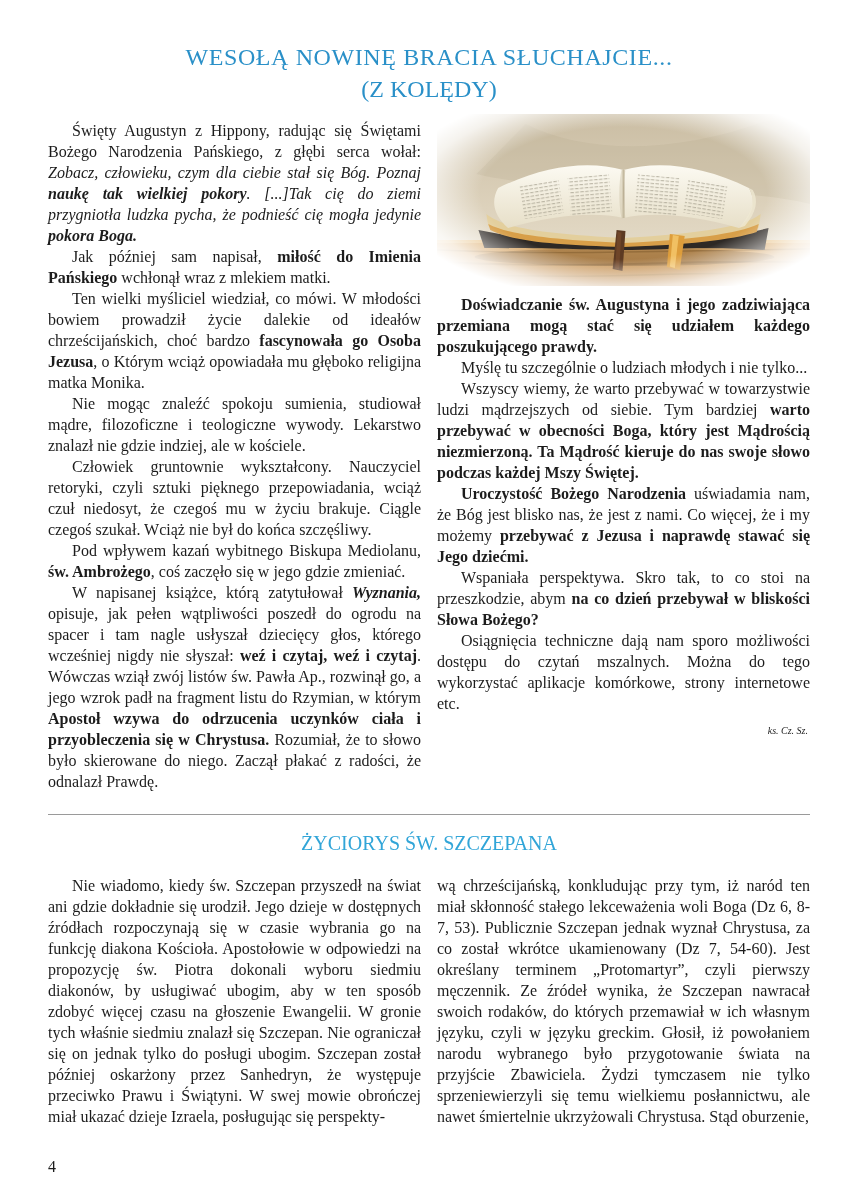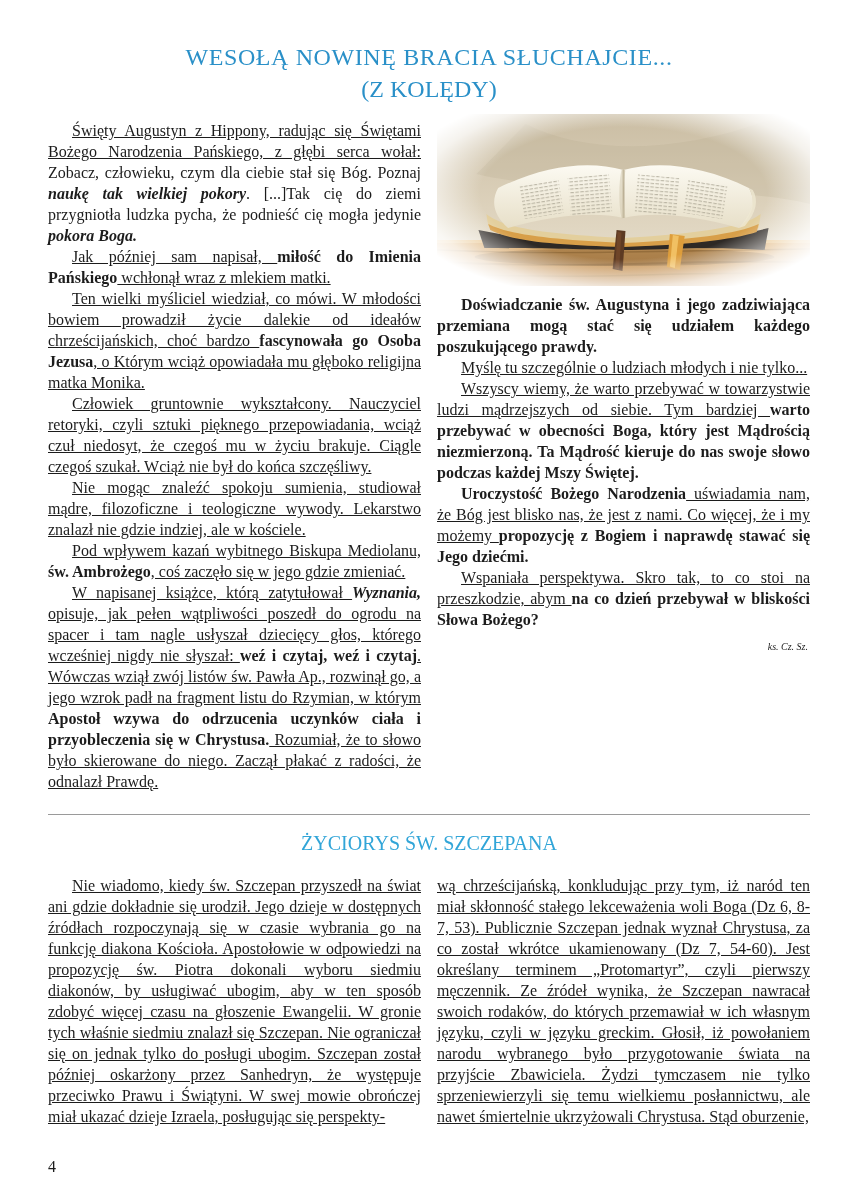--- a/index.html
+++ b/index.html
@@ -16,23 +16,23 @@
   .t2 { font-size:24px; line-height:26px; margin-top:4px; color:var(--title1,#2a90c8); }
   .t3 { font-size:20px; line-height:28px; margin-top:14px; color:var(--title2,#31a5d8); }
   .cols { display:flex; gap:16px; margin-top:18px; }
   .col {
     flex:1 1 0; min-width:0;
     font-size:16px; line-height:21px; text-align:justify;
     hyphens:auto; -webkit-hyphens:auto;
   }
   .para { text-indent:24px; }
   .para.noindent { text-indent:0; }
-  .r-n { font-weight:normal; font-style:normal;text-decoration:underline; }
+  .r-n { font-weight:normal; font-style:normal; }
   .r-b { font-weight:bold; }
-  .r-i { }
+  .r-i { font-style:italic; }
   .r-bi { font-weight:bold; font-style:italic; }
   figure.bible { display:block; height:172px; margin:-6px 0 8px 0; }
   figure.bible svg { display:block; width:100%; height:100%; }
   .sig { text-align:right; font-style:italic; font-size:10px; margin-top:6px; padding-right:2px; }
   hr.divider { border:none; border-top:1px solid var(--divider,#9a9a9a); margin-top:22px; }
   .pageno { position:absolute; left:48px; bottom:24px; font-size:16px; }
 </style>
 </head>
 <body>
 
@@ -42,22 +42,22 @@
     <header>
       <h1 class="title t1">WESOŁĄ NOWINĘ BRACIA SŁUCHAJCIE...</h1>
       <h2 class="title t2">(Z KOLĘDY)</h2>
     </header>
 
     <div class="cols">
       <div class="col">
           <p class="para"><span class="r-n">Święty Augustyn z Hippony, radując się Świętami Bożego Narodzenia Pańskiego, z głębi serca wołał: </span><span class="r-i">Zobacz, człowieku, czym dla ciebie stał się Bóg. Poznaj </span><span class="r-bi">naukę tak wielkiej pokory</span><span class="r-i">. [...]Tak cię do ziemi przygniotła ludzka pycha, że podnieść cię mogła jedynie </span><span class="r-bi">pokora Boga.</span></p>
           <p class="para"><span class="r-n">Jak później sam napisał, </span><span class="r-b">miłość do Imienia Pańskiego</span><span class="r-n"> wchłonął wraz z mlekiem matki.</span></p>
           <p class="para"><span class="r-n">Ten wielki myśliciel wiedział, co mówi. W młodości bowiem prowadził życie dalekie od ideałów chrześcijańskich, choć bardzo </span><span class="r-b">fascynowała go Osoba Jezusa</span><span class="r-n">, o Którym wciąż opowiadała mu głęboko religijna matka Monika.</span></p>
+          <p class="para"><span class="r-n">Nie mogąc znaleźć spokoju sumienia, studiował mądre, filozoficzne i teologiczne wywody. Lekarstwo znalazł nie gdzie indziej, ale w kościele.</span></p>
           <p class="para"><span class="r-n">Człowiek gruntownie wykształcony. Nauczyciel retoryki, czyli sztuki pięknego przepowiadania, wciąż czuł niedosyt, że czegoś mu w życiu brakuje. Ciągle czegoś szukał. Wciąż nie był do końca szczęśliwy.</span></p>
-          <p class="para"><span class="r-n">Nie mogąc znaleźć spokoju sumienia, studiował mądre, filozoficzne i teologiczne wywody. Lekarstwo znalazł nie gdzie indziej, ale w kościele.</span></p>
           <p class="para"><span class="r-n">Pod wpływem kazań wybitnego Biskupa Mediolanu, </span><span class="r-b">św. Ambrożego</span><span class="r-n">, coś zaczęło się w jego gdzie zmieniać.</span></p>
           <p class="para"><span class="r-n">W napisanej książce, którą zatytułował </span><span class="r-bi">Wyznania,</span><span class="r-n"> opisuje, jak pełen wątpliwości poszedł do ogrodu na spacer i tam nagle usłyszał dziecięcy głos, którego wcześniej nigdy nie słyszał: </span><span class="r-b">weź i czytaj, weź i czytaj</span><span class="r-n">. Wówczas wziął zwój listów św. Pawła Ap., rozwinął go, a jego wzrok padł na fragment listu do Rzymian, w którym </span><span class="r-b">Apostoł wzywa do odrzucenia uczynków ciała i przyobleczenia się w Chrystusa.</span><span class="r-n"> Rozumiał, że to słowo było skierowane do niego. Zaczął płakać z radości, że odnalazł Prawdę.</span></p>
         </div>
 
       <div class="col">
         <figure class="bible" role="img" aria-label="open-bible-photo">
           <svg viewBox="0 0 378 172" preserveAspectRatio="none">
             <defs>
               <linearGradient id="bgG" x1="0" y1="0" x2="0" y2="1">
                 <stop offset="0" stop-color="#cabda3"></stop>
@@ -110,22 +110,23 @@
             <path d="M183,118 l4,0.5 l-2.5,37 l-4,-1 z" fill="#74492b" opacity="0.8"></path>
             <path d="M236,120 l15,2 l-5,34 l-13,-3 z" fill="#dd9d3b"></path>
             <path d="M239,121 l6,1 l-4,32 l-5,-1.5 z" fill="#f3c468" opacity="0.9"></path>
             <rect x="0" y="0" width="378" height="172" fill="url(#vigG)"></rect>
           </svg>
         </figure>
         <div>
             <p class="para"><span class="r-b">Doświadczanie św. Augustyna i jego zadziwiająca przemiana mogą stać się udziałem każdego poszukującego prawdy.</span></p>
             <p class="para"><span class="r-n">Myślę tu szczególnie o ludziach młodych i nie tylko...</span></p>
             <p class="para"><span class="r-n">Wszyscy wiemy, że warto przebywać w towarzystwie ludzi mądrzejszych od siebie. Tym bardziej </span><span class="r-b">warto przebywać w obecności Boga, który jest Mądrością niezmierzoną. Ta Mądrość kieruje do nas swoje słowo podczas każdej Mszy Świętej.</span></p>
-            <p class="para"><span class="r-b">Uroczystość Bożego Narodzenia</span><span class="r-n"> uświadamia nam, że Bóg jest blisko nas, że jest z nami. Co więcej, że i my możemy </span><span class="r-b">propozycję z Bogiem i naprawdę stawać się Jego dziećmi.</span></p>
+            <p class="para"><span class="r-b">Uroczystość Bożego Narodzenia</span><span class="r-n"> uświadamia nam, że Bóg jest blisko nas, że jest z nami. Co więcej, że i my możemy </span><span class="r-b">przebywać z Jezusa i naprawdę stawać się Jego dziećmi.</span></p>
             <p class="para"><span class="r-n">Wspaniała perspektywa. Skro tak, to co stoi na przeszkodzie, abym </span><span class="r-b">na co dzień przebywał w bliskości Słowa Bożego?</span></p>
+            <p class="para"><span class="r-n">Osiągnięcia techniczne dają nam sporo możliwości dostępu do czytań mszalnych. Można do tego wykorzystać aplikacje komórkowe, strony internetowe etc.</span></p>
           </div>
         <div class="sig">ks. Cz. Sz.</div>
       </div>
     </div>
 
     <hr class="divider">
 
     <h1 class="title t3">ŻYCIORYS ŚW. SZCZEPANA</h1>
 
     <div class="cols">

